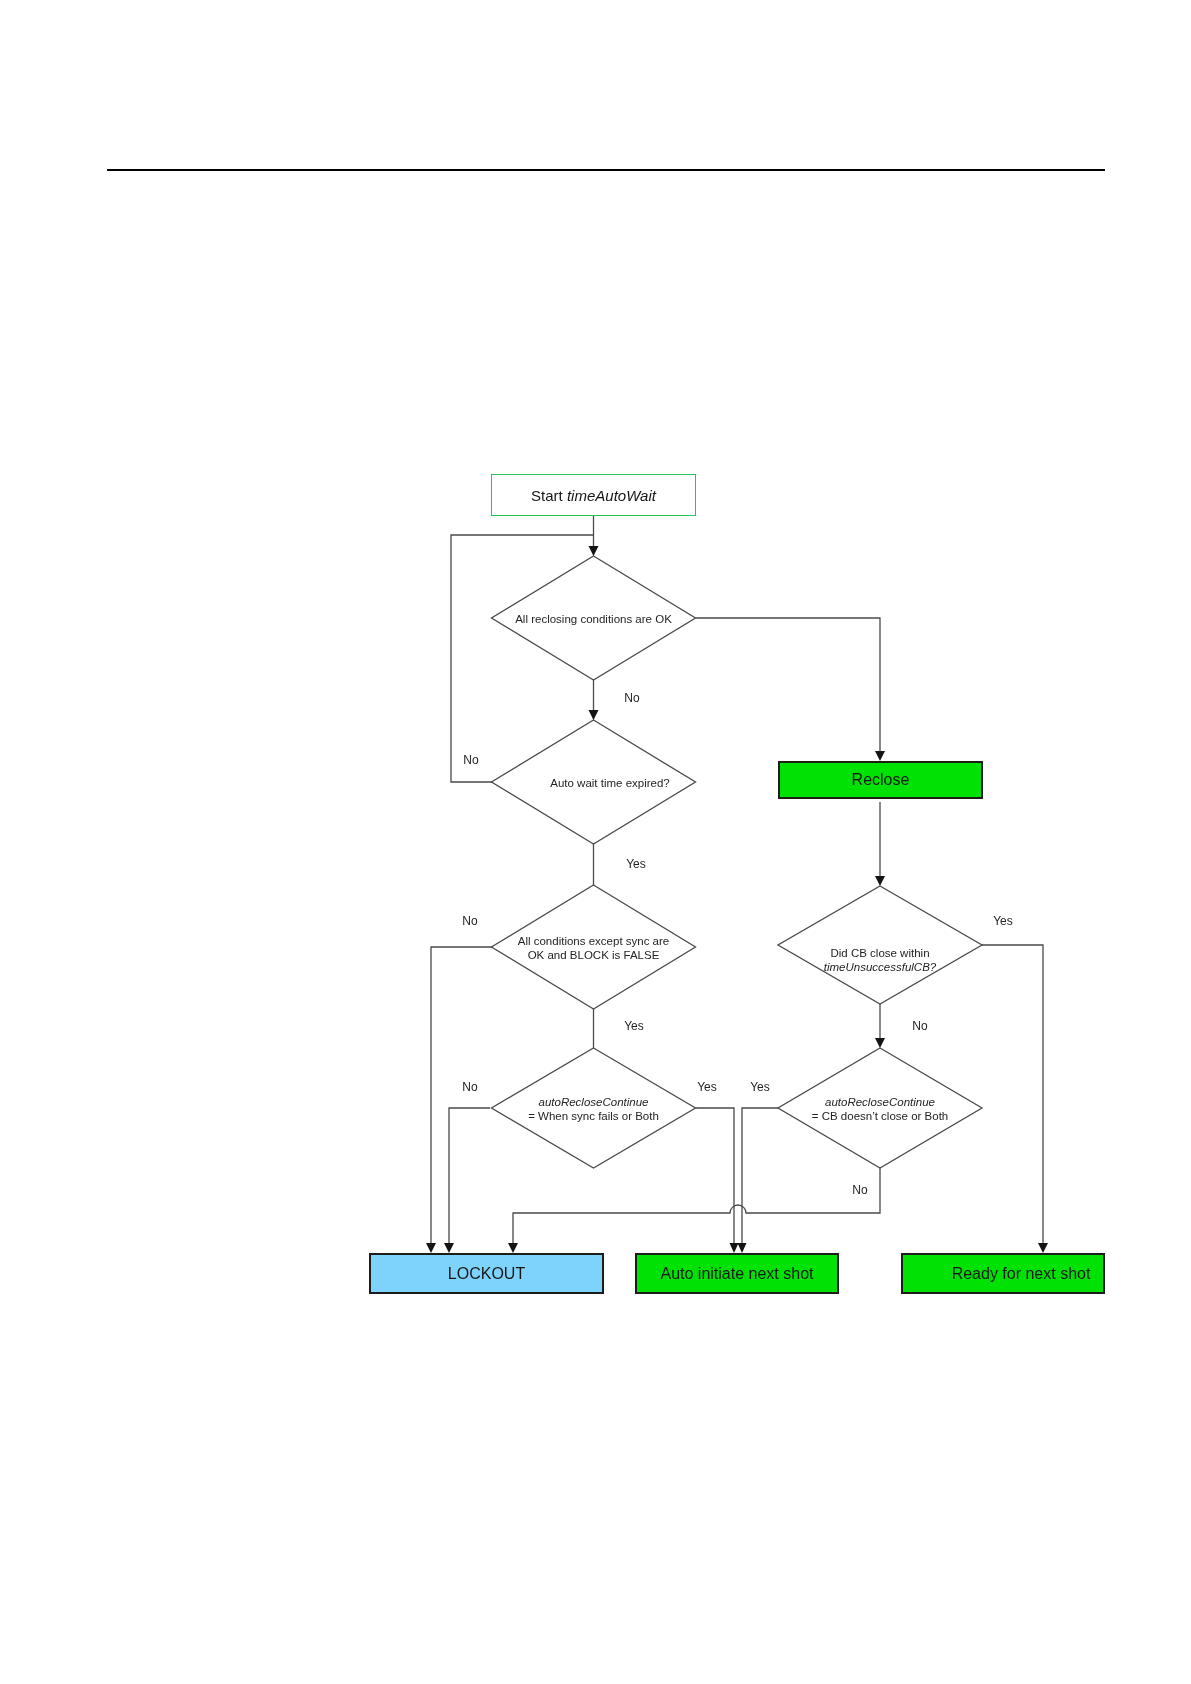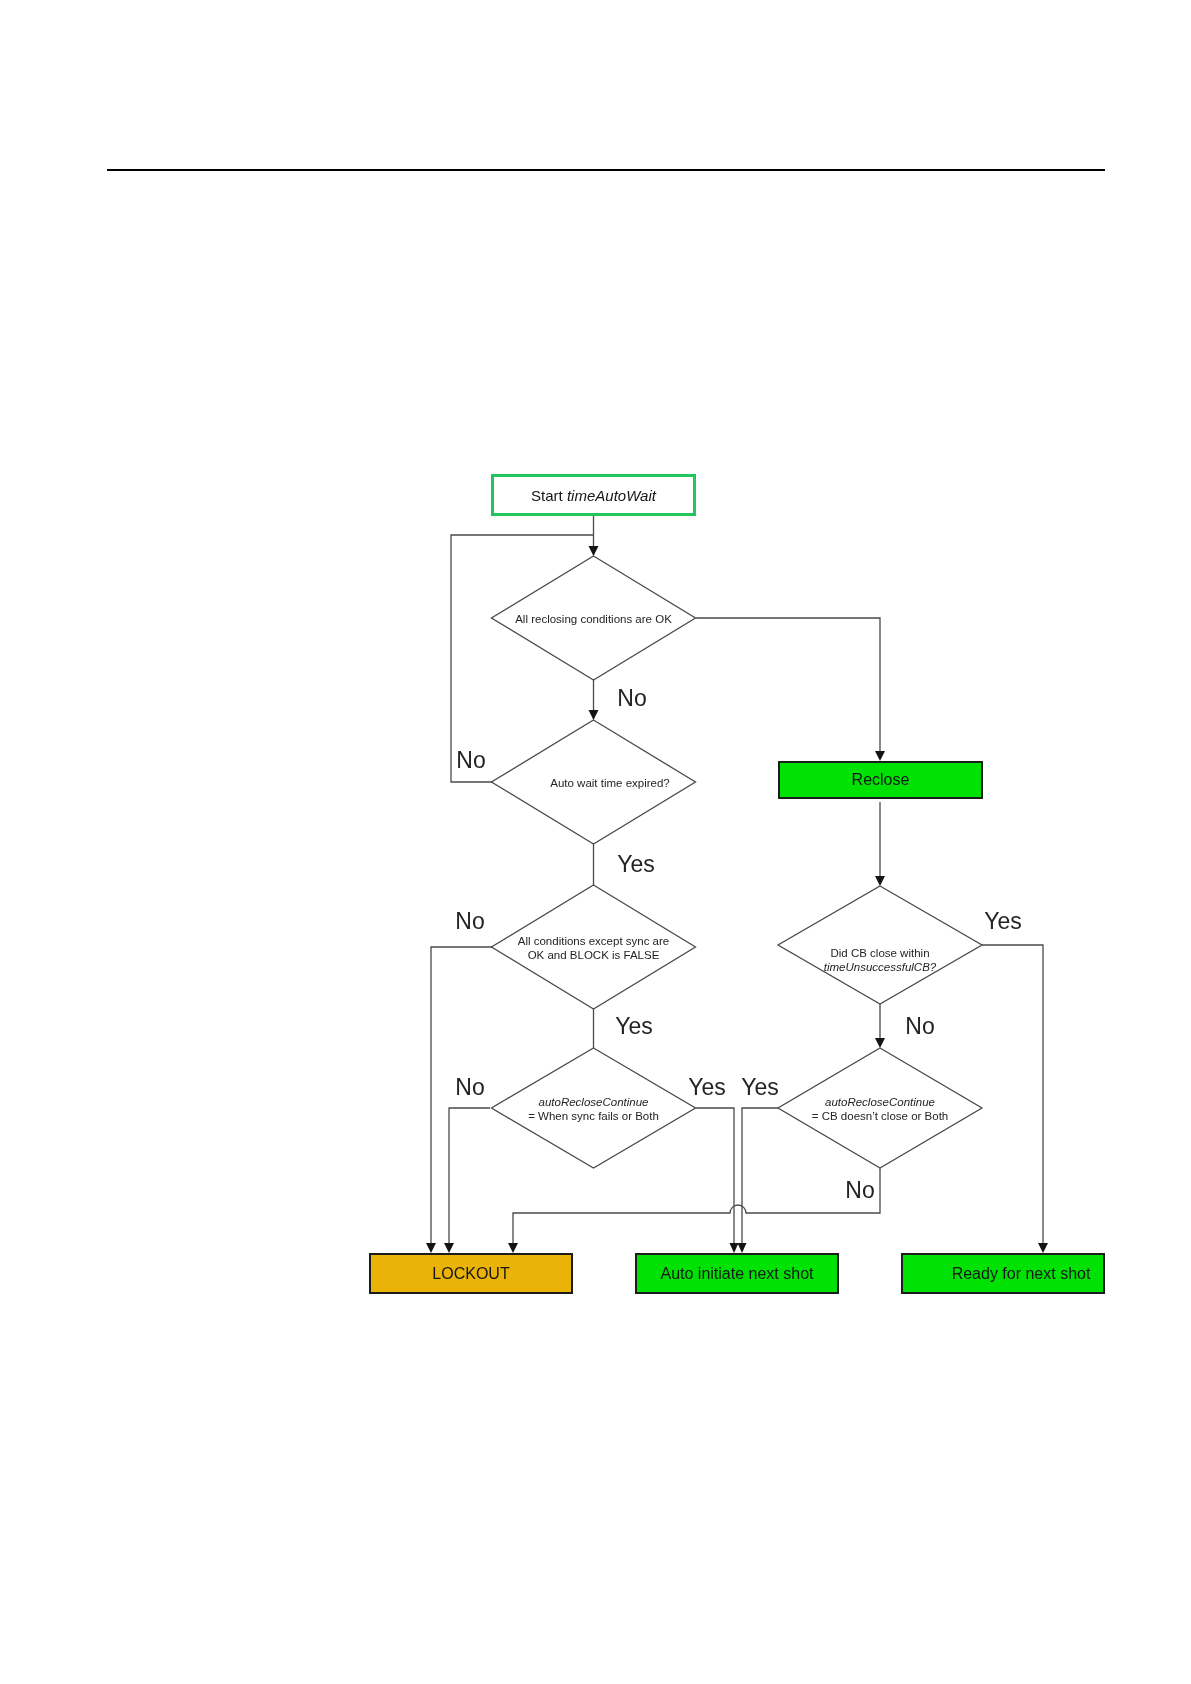--- a/index.html
+++ b/index.html
@@ -8,31 +8,31 @@
     font-family:"Liberation Sans", sans-serif; color:#1f1f1f; overflow:hidden;
   }
   .rule { position:absolute; left:107px; top:169px; width:998px; height:2px; background:#000; }
   svg.canvas { position:absolute; left:0; top:0; }
   .node {
     position:absolute; box-sizing:border-box;
     display:flex; align-items:center; justify-content:center;
     font-size:16px; color:#161616; border:2px solid #1c1c1c;
     white-space:nowrap;
   }
-  .node.start { border:3px solid #22c55e; background:#ffffff; font-size:15px; }
+  .node.start { border:1px solid #22c55e; background:#ffffff; font-size:15px; }
   .dtext {
     position:absolute; transform:translate(-50%,-50%);
     text-align:center; font-size:11.5px; line-height:14px; color:#242424;
     white-space:nowrap;
   }
   .dtext span { display:block; }
   .ital { font-style:italic;text-align:center; }
   .elabel {
     position:absolute; transform:translate(-50%,-50%);
-    font-size:23px; color:#242424; white-space:nowrap;
+    font-size:12px; color:#242424; white-space:nowrap;
   }
 </style>
 </head>
 <body>
 
 <div class="page">
 
   <div class="rule"></div>
 
   <svg class="canvas" width="1191" height="1684" viewBox="0 0 1191 1684">
@@ -77,21 +77,21 @@
   </svg>
 
   <div class="node start" style="left:491px; top:474px; width:205px; height:42px;">
     <span>Start </span>&nbsp;<span class="ital">timeAutoWait</span>
   </div>
 
   <div class="node" style="left: 778px; top: 761px; width: 205px; height: 38px; background-color: rgb(0, 225, 4);">
     <span>Reclose</span>
   </div>
 
-  <div class="node" style="left: 369px; top: 1253px; width: 204px; height: 41px; background-color: #eab308;">
+  <div class="node" style="left: 369px; top: 1253px; width: 235px; height: 41px; background-color: #7dd3fc;">
     <span>LOCKOUT</span>
   </div>
 
   <div class="node" style="left: 635px; top: 1253px; width: 204px; height: 41px; background-color: rgb(0, 225, 4);">
     <span>Auto initiate next shot</span>
   </div>
 
   <div class="node" style="left: 901px; top: 1253px; width: 204px; height: 41px; background-color: rgb(0, 225, 4); padding-left: 36px;">
     <span>Ready for next shot</span>
   </div>

